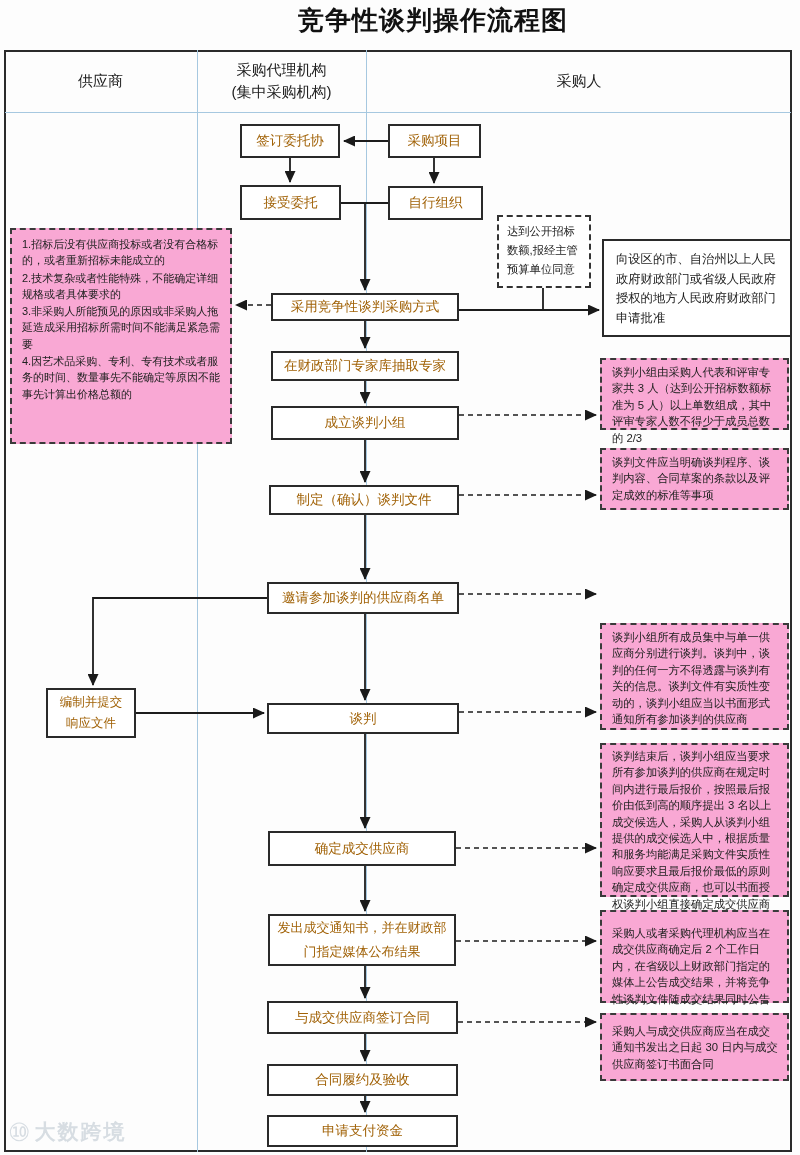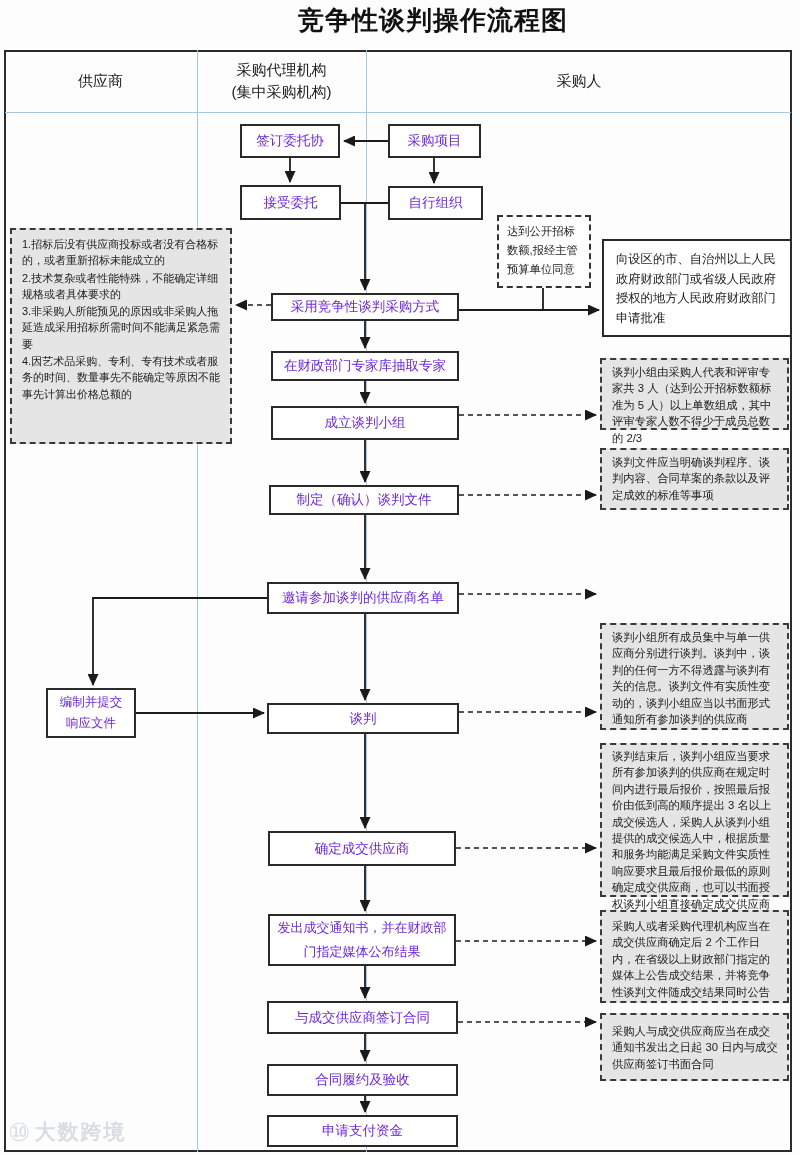--- a/index.html
+++ b/index.html
@@ -26,21 +26,21 @@
   .lane-agency   { left:197px; width:169px;text-align:center; }
   .lane-purchaser{ left:366px; width:426px; }
 
   svg.connectors { position:absolute; left:0; top:0; width:800px; height:1155px; z-index:2;
                    pointer-events:none; }
   path.s { fill:none; stroke:#1c1c1c; stroke-width:1.8; }
   path.d { fill:none; stroke:#1c1c1c; stroke-width:1.6; stroke-dasharray:5 4; }
 
   .node { position:absolute; background:#fff; border:2px solid #2a2a2a; z-index:3;
           display:flex; align-items:center; justify-content:center; text-align:center;
-          font-size:13.5px; color:#6d28d9; white-space:pre-line; line-height:1.75; }
+          font-size:13.5px; color:#a16207; white-space:pre-line; line-height:1.75; }
   .n0  { left:240px; top:124px;  width:100px; height:34px; }
   .n1  { left:388px; top:124px;  width:93px;  height:34px; }
   .n2  { left:240px; top:185px;  width:101px; height:35px; }
   .n3  { left:388px; top:186px;  width:95px;  height:34px; }
   .n4  { left:271px; top:293px;  width:188px; height:28px; }
   .n5  { left:271px; top:351px;  width:188px; height:30px; }
   .n6  { left:271px; top:406px;  width:188px; height:34px; }
   .n7  { left:269px; top:485px;  width:190px; height:30px; }
   .n8  { left:267px; top:582px;  width:192px; height:32px; }
   .n9  { left:46px;  top:688px;  width:90px;  height:50px; font-size:12.5px; line-height:1.7; }
@@ -51,31 +51,31 @@
   .n14 { left:267px; top:1064px; width:191px; height:32px; }
   .n15 { left:267px; top:1115px; width:191px; height:32px; }
 
   .cond-box { position:absolute; left:497px; top:215px; width:94px; height:73px; z-index:3;
               border:2px dashed #333; background:#fff; font-size:11.3px; line-height:19px;
               padding:5px 0 0 8px; white-space:pre-line; color:#222; }
   .approval-box { position:absolute; left:602px; top:239px; width:190px; height:98px; z-index:3;
               border:2px solid #2a2a2a; background:#fff; font-size:12.3px; line-height:19.5px;
               padding:9px 10px 0 12px; color:#222; }
 
-  .note { position:absolute; border:2px dashed #3a3a3a; background:#e5e5e5; z-index:3; color:#222; }
+  .note { position:absolute; border:2px dashed #3a3a3a; background:#f9a8d4; z-index:3; color:#222; }
   .note-left { left:10px; top:228px; width:222px; height:216px; font-size:11px; line-height:16.3px;
                padding:6px 8px 0 10px; }
   .note-left div { margin-bottom:1px; }
   .note-r { left:600px; width:189px; font-size:11.3px; line-height:16.4px; padding:4px 8px 0 10px; }
   .r0 { top:358px;  height:72px; }
   .r1 { top:448px;  height:62px; }
   .r2 { top:523px;  height:90px; }
   .r3 { top:623px;  height:107px; }
   .r4 { top:743px;  height:154px; padding-top:3px; }
-  .r5 { top:910px;  height:93px;  padding-top:6px; }
+  .r5 { top:910px;  height:93px;  padding-top:13px; }
   .r6 { top:1013px; height:68px;  padding-top:8px; }
 
   .watermark { position:absolute; left:8px; top:1118px; z-index:6; display:flex; align-items:center;
                gap:4px; color:#d3dae0; opacity:0.9; }
   .wm-icon { font-size:25px; line-height:25px; }
   .wm-text { font-size:21px; font-weight:bold; letter-spacing:2px;text-align:right; }
 </style>
 </head>
 <body>
 

